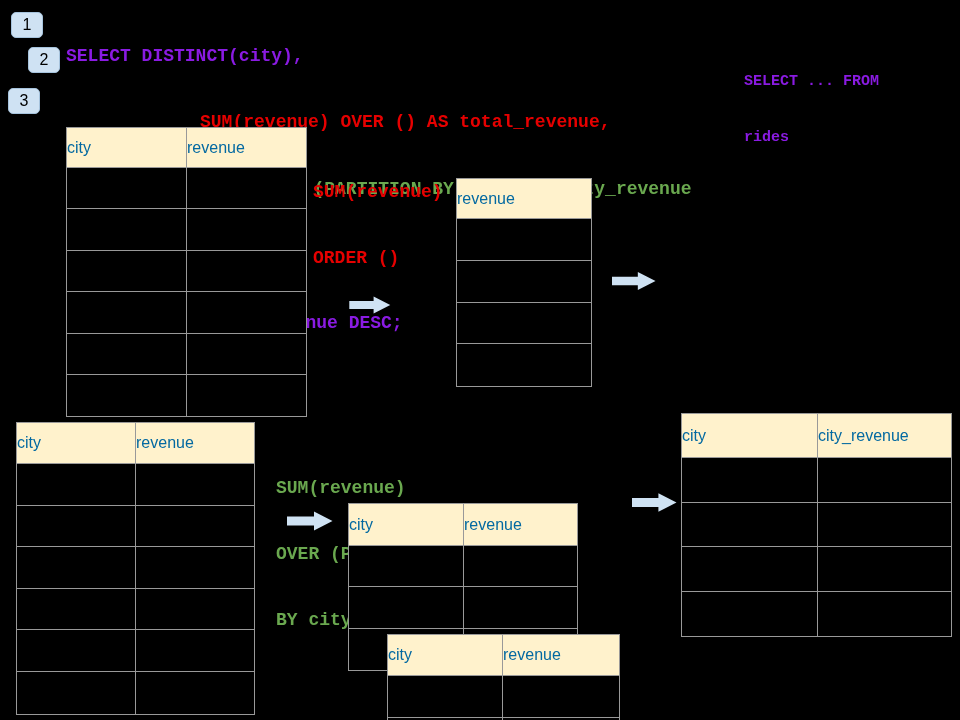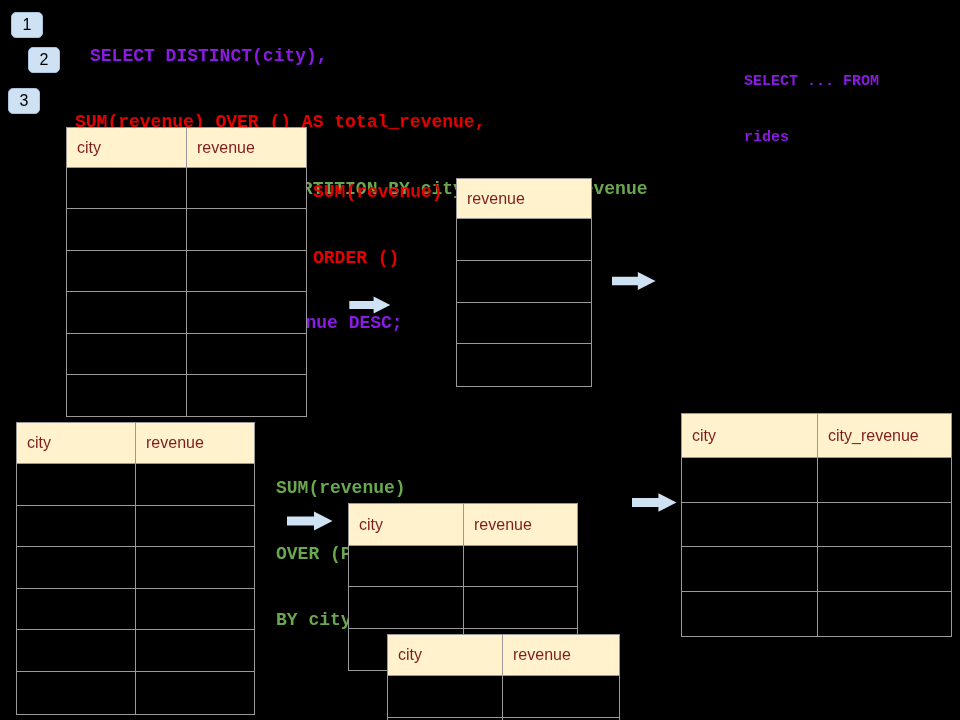--- a/index.html
+++ b/index.html
@@ -13,22 +13,22 @@
 
   
   .code {
     position:absolute;
     font-family:"Liberation Mono", monospace;
     font-weight:bold;
     white-space:pre;
   }
   .sql-block { left:0; top:8; font-size:18px; line-height:22.3px; }
   .code-line { height:22.3px; }
-  .indent-a { padding-left:90px; }
-  .indent-b { padding-left:75px; }
+  .indent-a { padding-left:66px; }
+  .indent-b { padding-left:119px;text-align:center; }
   .indent-c { padding-left:111px; }
 
   [data-color="purple"] { color:var(--purple); }
   [data-color="red"]    { color:var(--red); }
   [data-color="green"]  { color:var(--green); }
 
   .ann { position:absolute; font-family:"Liberation Mono", monospace; font-weight:bold; font-size:18px; line-height:22px; white-space:pre; }
   #ann-total     { left:313px; top:137px; }
   #ann-partition { left:276px; top:433px; }
   #side-note     { left:744px; top:36px; font-size:15px; line-height:18.5px; }
@@ -49,24 +49,24 @@
   #badge-3 { left:8px;  top:88px; }
 
   
   .dtable { position:absolute; border:1px solid var(--border); background:#000; }
   .trow  { display:grid; }
   .tcell { border-right:1px solid var(--border); border-bottom:1px solid var(--border); background:#000; }
   .trow .tcell:last-child { border-right:none; }
   .dtable .trow:last-child .tcell { border-bottom:none; }
   .hcell {
     background:var(--cream) !important;
-    color:#7f1d1d;
+    color:#0369a1;
     font-size:16px;
     display:flex; align-items:center;
-    padding-left:10px;
+    padding-left:0;
   }
 
   #t-source-top { left:66px; top:127px; }
   #t-source-top .trow { grid-template-columns:120px 119px; }
   #t-source-top .thead { height:40px; }
   #t-source-top .brow  { height:41.4px; }
 
   #t-total-result { left:456px; top:178px; }
   #t-total-result .trow { grid-template-columns:134px; }
   #t-total-result .thead { height:40px; }

